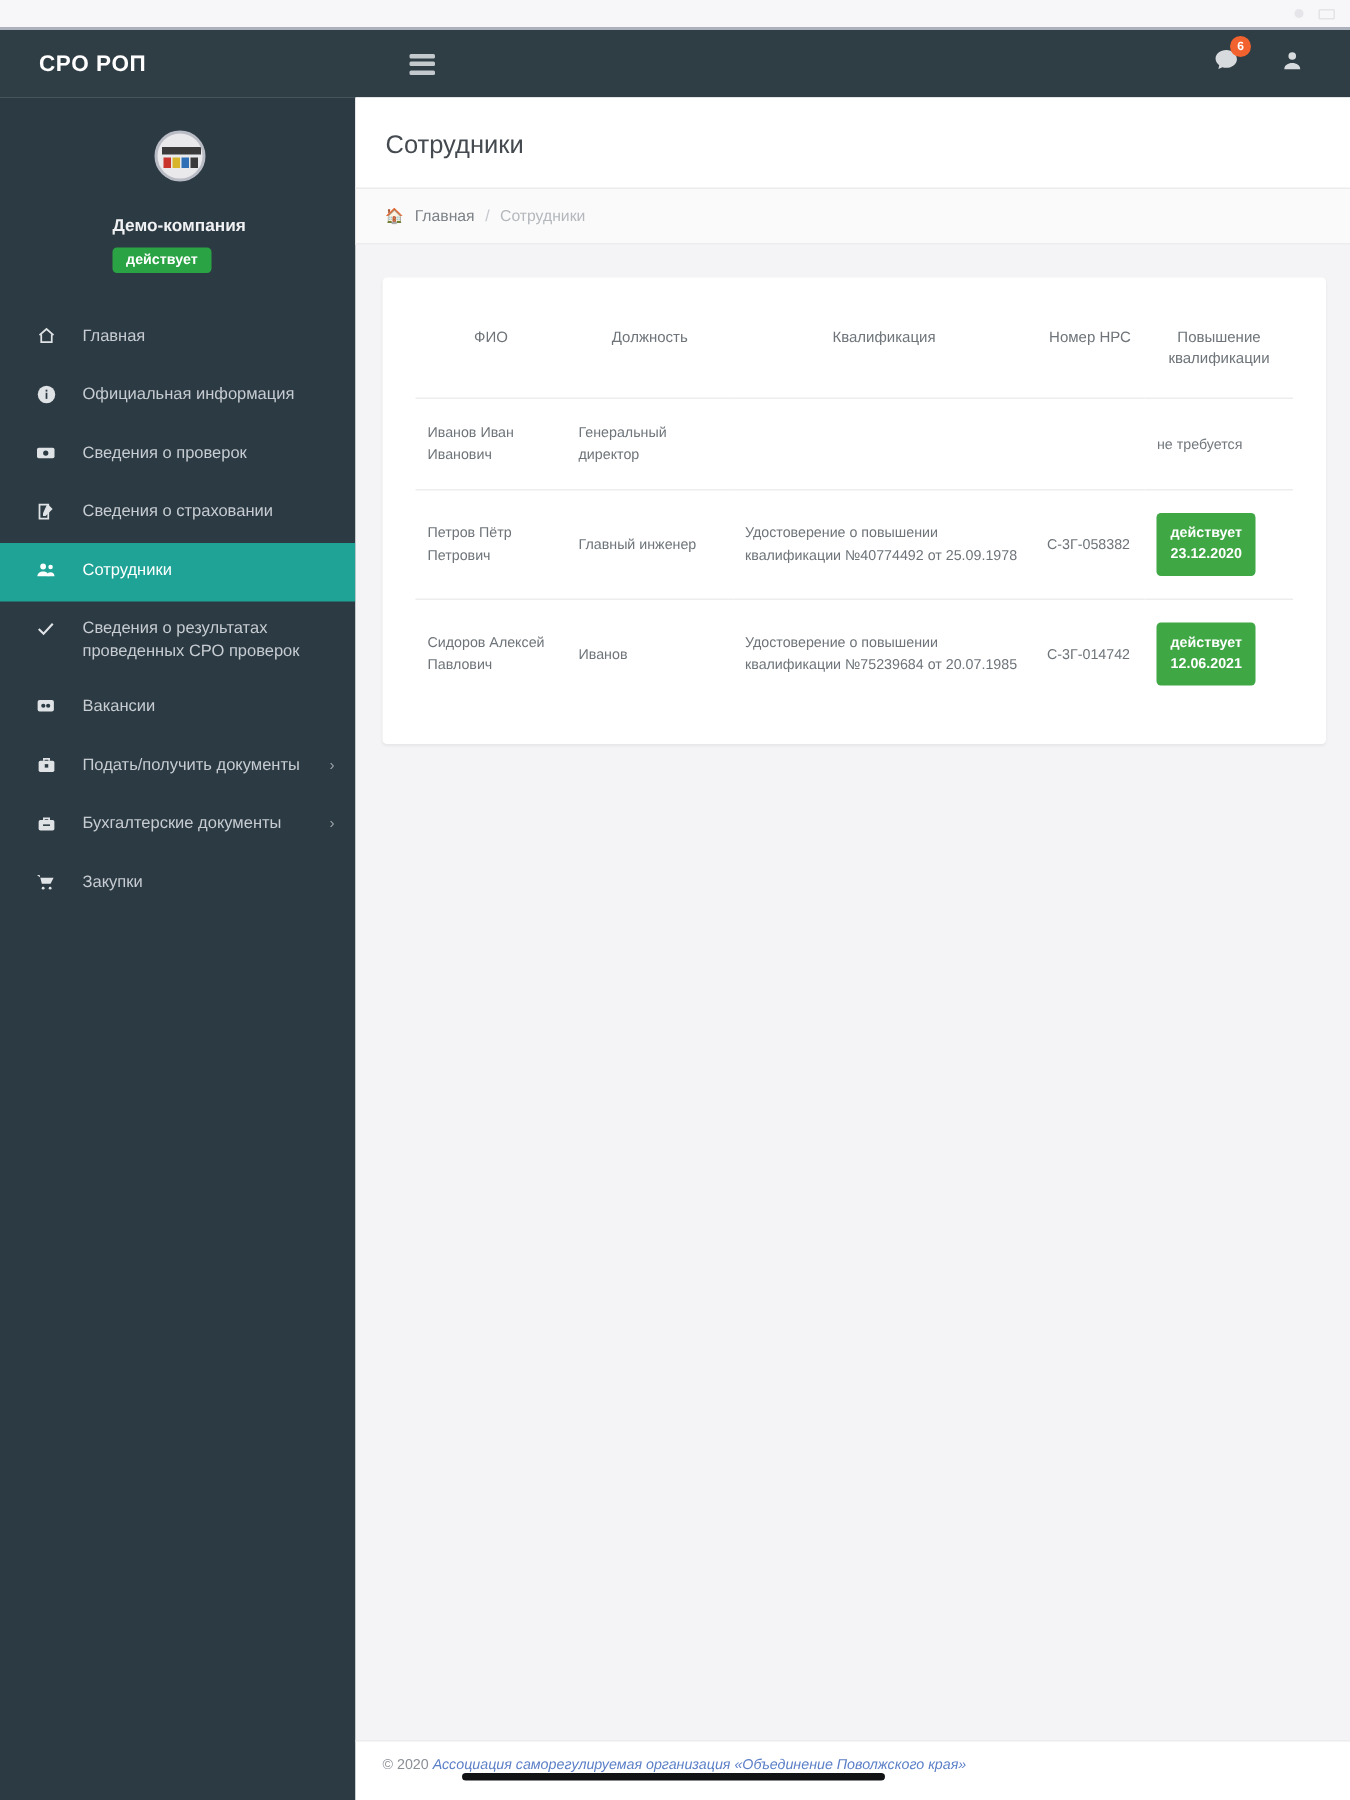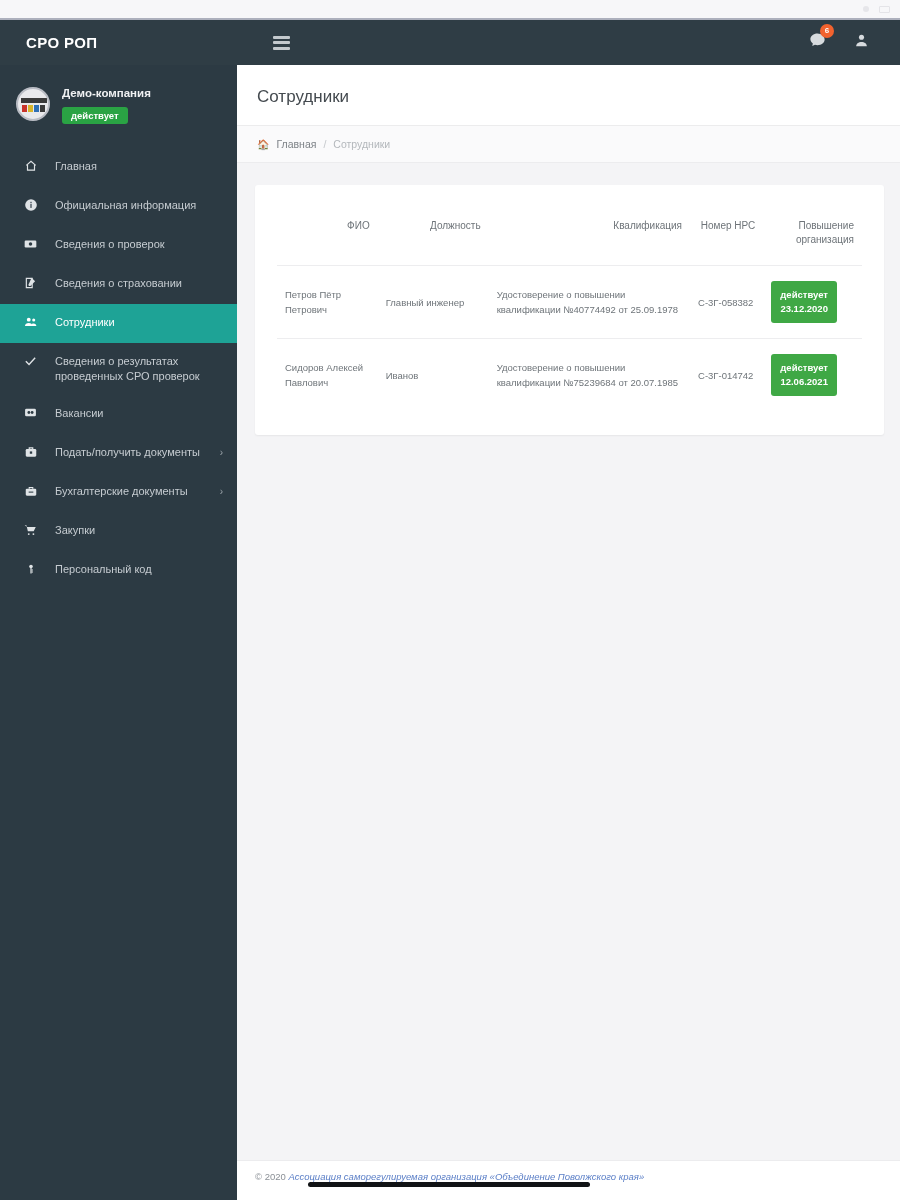--- a/index.html
+++ b/index.html
@@ -65,22 +65,23 @@
   }
 
   
   .sidebar {
     position: absolute; top: 65px; left: 0;
     width: 237px; height: 1135px;
     background: #2c3a43;
     overflow: hidden;
   }
   .company {
-    display: flex; gap: 12px;
+    display: flex; align-items: center; gap: 24px;
     padding: 22px 14px 20px 16px;
+    flex-direction: column;
   }
   .avatar {
     width: 34px; height: 34px; border-radius: 50%;
     background: #e9e9ec;
     border: 2px solid #b9bcc4;
     flex: none; position: relative; overflow: hidden;
   }
   .avatar .a1 { position:absolute; left:3px; top:9px; width:26px; height:5px; background:#3a3a3a; }
   .avatar .a2 { position:absolute; left:4px; top:16px; width:5px; height:7px; background:#c9342b; }
   .avatar .a3 { position:absolute; left:10px; top:16px; width:5px; height:7px; background:#d8b42a; }
@@ -133,21 +134,21 @@
 
   .card {
     margin: 22px 16px 0 18px;
     background: #ffffff;
     border-radius: 3px;
     box-shadow: 0 1px 2px rgba(0,0,0,.06);
     padding: 20px 22px 24px 22px;
   }
   table { width: 100%; border-collapse: collapse; }
   thead th {
-    text-align: right; font-size: 10px; font-weight: normal;
+    text-align: center; font-size: 10px; font-weight: normal;
     color: #6e7479; padding: 14px 8px 18px 8px;
     vertical-align: top; line-height: 14px;
   }
   tbody td {
     font-size: 9.5px; color: #6e7479; line-height: 15px;
     padding: 15px 8px; vertical-align: middle;
     border-top: 1px solid #ededef;
   }
   .col-fio { width: 98px; }
   .col-post { width: 108px; }
@@ -304,29 +305,20 @@
           <span class="mi-caret">›</span>
         </div>
         <div class="menu-item">
           <span class="mi-icon"><svg width="15" height="14" viewBox="0 0 24 24" fill="currentColor">
               <path d="M2 4h3l2.5 10h10L21 7H6"></path>
               <circle cx="9" cy="19" r="1.6"></circle>
               <circle cx="17" cy="19" r="1.6"></circle>
             </svg></span>
           <span class="mi-label">Закупки</span>
         </div>
-        <div class="menu-item">
-          <span class="mi-icon"><svg width="12" height="15" viewBox="0 0 24 24" fill="currentColor">
-              <circle cx="12" cy="6" r="3.6"></circle>
-              <rect x="10.8" y="9" width="2.4" height="11"></rect>
-              <rect x="13" y="12" width="3" height="2"></rect>
-              <rect x="13" y="16" width="3" height="2"></rect>
-            </svg></span>
-          <span class="mi-label">Персональный код</span>
-        </div>
       </div>
   </div>
 
   <div class="content">
     <div class="page-head">
       <div class="page-title">Сотрудники</div>
     </div>
     <div class="breadcrumb">
       <span class="bc-home">🏠</span>
       <span class="bc-link">Главная</span>
@@ -335,24 +327,31 @@
     </div>
 
     <div class="card">
       <table>
         <thead>
           <tr>
             <th class="col-fio">ФИО</th>
             <th class="col-post">Должность</th>
             <th class="col-qual">Квалификация</th>
             <th class="col-nrs">Номер НРС</th>
-            <th class="col-up">Повышение организация</th>
+            <th class="col-up">Повышение квалификации</th>
           </tr>
         </thead>
         <tbody id="tbody">
+            <tr>
+              <td class="col-fio">Иванов Иван Иванович</td>
+              <td class="col-post">Генеральный директор</td>
+              <td class="col-qual"></td>
+              <td class="col-nrs"></td>
+              <td class="col-up"><span class="plain-note">не требуется</span></td>
+            </tr>
             <tr>
               <td class="col-fio">Петров Пётр Петрович</td>
               <td class="col-post">Главный инженер</td>
               <td class="col-qual">Удостоверение о повышении квалификации №40774492 от 25.09.1978</td>
               <td class="col-nrs">С-3Г-058382</td>
               <td class="col-up"><span class="chip"><div>действует</div><div>23.12.2020</div></span></td>
             </tr>
             <tr>
               <td class="col-fio">Сидоров Алексей Павлович</td>
               <td class="col-post">Иванов</td>

